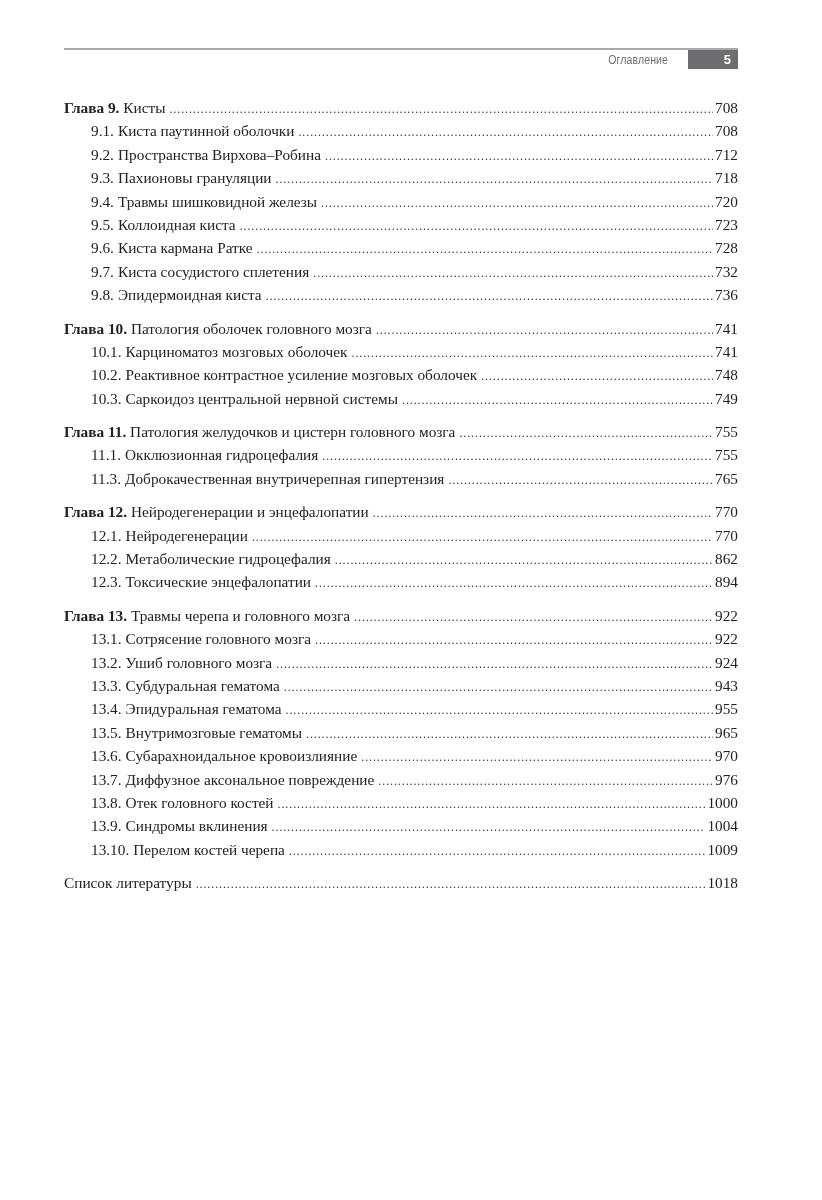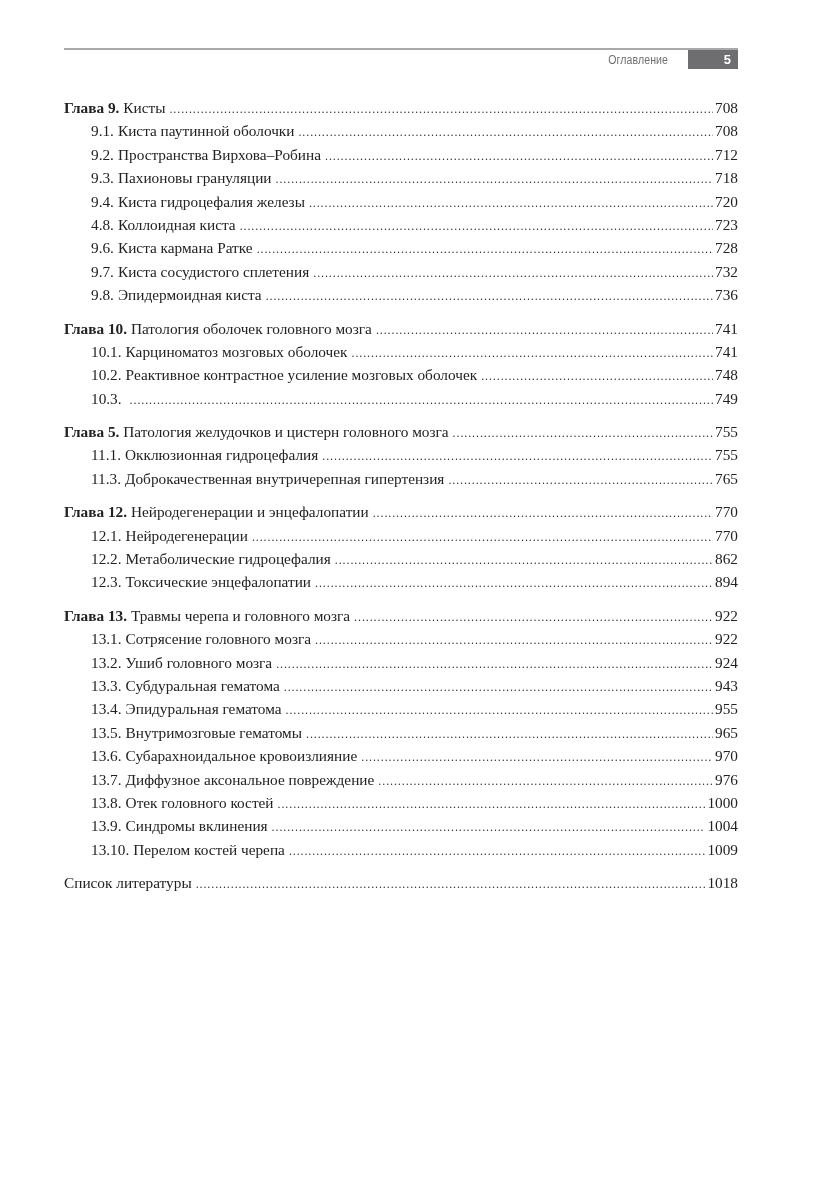--- a/index.html
+++ b/index.html
@@ -69,26 +69,26 @@
         <span class="page">712</span>
       </div>
       <div class="entry sub">
         <span class="num">9.3.</span>
         <span class="lbl">Пахионовы грануляции</span>
         <span class="dots"></span>
         <span class="page">718</span>
       </div>
       <div class="entry sub">
         <span class="num">9.4.</span>
-        <span class="lbl">Киста гидроцефалия железы</span>
+        <span class="lbl">Травмы шишковидной железы</span>
         <span class="dots"></span>
         <span class="page">720</span>
       </div>
       <div class="entry sub">
-        <span class="num">4.8.</span>
+        <span class="num">9.5.</span>
         <span class="lbl">Коллоидная киста</span>
         <span class="dots"></span>
         <span class="page">723</span>
       </div>
       <div class="entry sub">
         <span class="num">9.6.</span>
         <span class="lbl">Киста кармана Ратке</span>
         <span class="dots"></span>
         <span class="page">728</span>
       </div>
@@ -118,27 +118,28 @@
         <span class="page">741</span>
       </div>
       <div class="entry sub">
         <span class="num">10.2.</span>
         <span class="lbl">Реактивное контрастное усиление мозговых оболочек</span>
         <span class="dots"></span>
         <span class="page">748</span>
       </div>
       <div class="entry sub">
         <span class="num">10.3.</span>
+        <span class="lbl">Саркоидоз центральной нервной системы</span>
         <span class="dots"></span>
         <span class="page">749</span>
       </div>
     </div>
     <div class="group">
       <div class="entry chapter">
-        <span class="lbl"><b>Глава 5.</b> <span>Патология желудочков и цистерн головного мозга</span></span>
+        <span class="lbl"><b>Глава 11.</b> <span>Патология желудочков и цистерн головного мозга</span></span>
         <span class="dots"></span>
         <span class="page">755</span>
       </div>
       <div class="entry sub">
         <span class="num">11.1.</span>
         <span class="lbl">Окклюзионная гидроцефалия</span>
         <span class="dots"></span>
         <span class="page">755</span>
       </div>
       <div class="entry sub">

